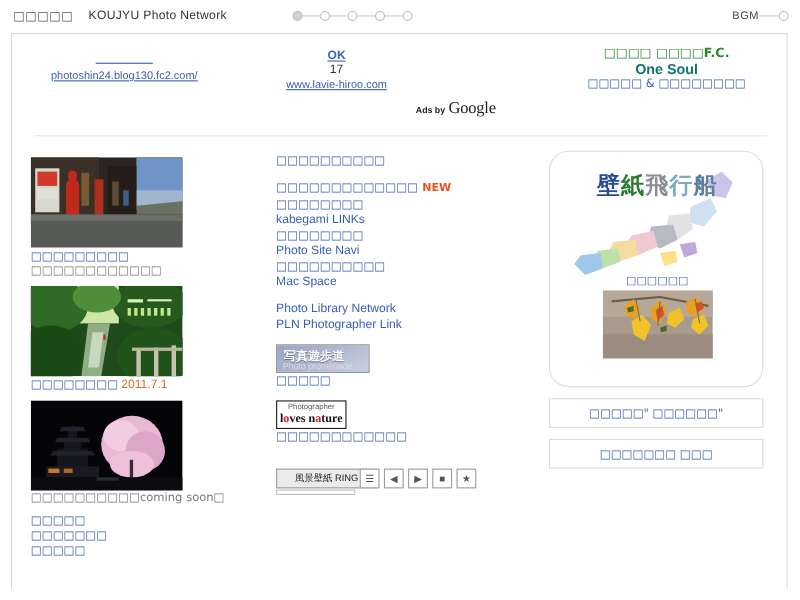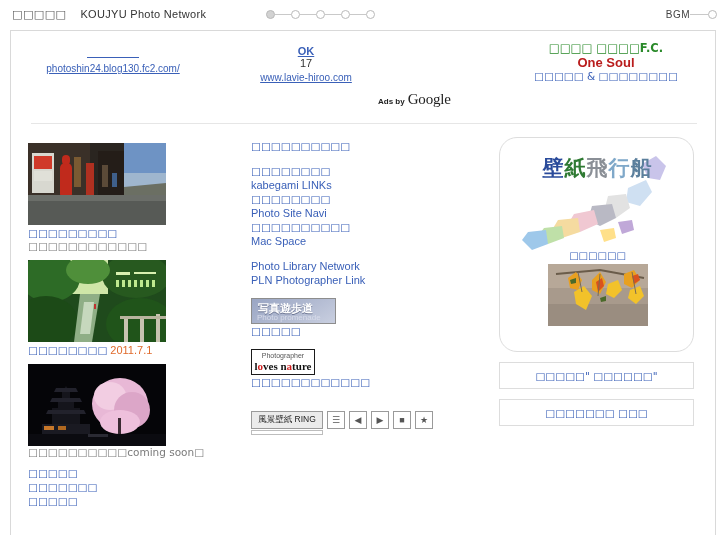--- a/index.html
+++ b/index.html
@@ -35,21 +35,21 @@
   .ad{position:absolute;text-align:center;}
   .ad a{color:#3a60b8;text-decoration:underline;}
   .ad .ad-title{display:inline-block;color:#3a60b8;font-size:11px;font-weight:bold;text-decoration:underline;}
   .ad .ad-line{font-size:11px;color:#333;}
   .ad .ad-url{font-size:10px;color:#3a60b8;text-decoration:underline;display:block;margin-top:3px;}
   #ad1{left:12px;top:16px;width:180px;}
   #ad1 .blankrule{display:inline-block;width:52px;border-bottom:1px solid #3a60b8;height:10px;}
   #ad2{left:205px;top:14px;width:180px;}
   #ad3{left:500px;top:10px;width:190px;}
   #ad3 .g1{color:#2a8a2a;font-weight:bold;font-size:11.5px;}
-  #ad3 .g2{color:#b91c1c;font-weight:bold;font-size:13px;}
+  #ad3 .g2{color:#0f766e;font-weight:bold;font-size:13px;}
   #ad3 .g3{color:#3a60b8;font-size:10.5px;}
   #adsby{position:absolute;left:367px;top:60px;font-size:11px;color:#222;}
   #adsby .small{font-size:8px;font-weight:bold;}
   #adsby .goog{font-family:"Liberation Serif","DejaVu Serif",serif;font-size:15px;letter-spacing:-0.2px;}
   #adrule{position:absolute;left:20px;top:92px;width:666px;height:1px;background:#e6e6e6;}
 
   
   #cols{position:absolute;left:0;top:98px;width:706px;}
   #colL{position:absolute;left:17px;top:14px;width:190px;}
   #colC{position:absolute;left:240px;top:10px;width:230px;}
@@ -82,21 +82,21 @@
   .banner-ln{
     width:64px;height:26px;border:1px solid #1a1a1a;box-sizing:border-box;background:#fff;
     position:relative;text-align:center;
   }
   .banner-ln .t1{font-size:7px;color:#555;line-height:9px;margin-top:1px;}
   .banner-ln .t2{font-size:11px;font-weight:bold;color:#111;line-height:12px;font-family:"Liberation Serif","DejaVu Serif",serif;}
   .banner-ln .t2 .r{color:#d02020;}
 
   #ring{display:flex;align-items:flex-start;gap:4px;margin-top:4px;}
   #ringlabel{width:72px;}
-  #ringlabel .lbl{border:1px solid #9a9a9a;background:#ebebeb;font-size:8.5px;color:#222;text-align:center;padding:2px 1px;box-sizing:border-box;width:72px;}
+  #ringlabel .lbl{border:1px solid #9a9a9a;background:#ebebeb;font-size:8.5px;color:#222;text-align:center;padding:2px 1px;box-sizing:border-box;width:92px;}
   #ringlabel .bar{border:1px solid #bdbdbd;background:#fff;height:5px;margin-top:1px;box-sizing:border-box;width:72px;}
   .rbtn{width:18px;height:18px;border:1px solid #9a9a9a;background:#fff;display:flex;align-items:center;justify-content:center;font-size:9px;color:#555;box-sizing:border-box;}
 
   
   .rbox{border:1px solid #dddddd;background:#fff;box-sizing:border-box;}
   #rbox1{width:195px;height:215px;position:relative;border-radius:18px;}
   .wallmark{position:absolute;left:0;top:16px;width:195px;text-align:center;}
   .wallmark .kanji{font-size:21px;font-weight:bold;letter-spacing:1px;font-family:"DejaVu Sans",sans-serif;}
   .wallmark .k1{color:#2a4b9b;}
   .wallmark .k2{color:#2f7a33;}
@@ -255,20 +255,23 @@
         <a class="tofu">□□□□□</a>
       </div>
     </div>
 
     <div id="colC">
 
       <a class="clink tofu">□□□□□□□□□□</a>
       <div class="gap"></div>
 
       <div>
+        <a class="clink tofu">□□□□□□□□□□□□□<span class="newtag">NEW</span></a>
+      </div>
+      <div>
         <a class="clink tofu">□□□□□□□□</a>
         <a class="clink en">kabegami LINKs</a>
       </div>
       <div>
         <a class="clink tofu">□□□□□□□□</a>
         <a class="clink en">Photo Site Navi</a>
       </div>
       <div>
         <a class="clink tofu">□□□□□□□□□□</a>
         <a class="clink en">Mac Space</a>

